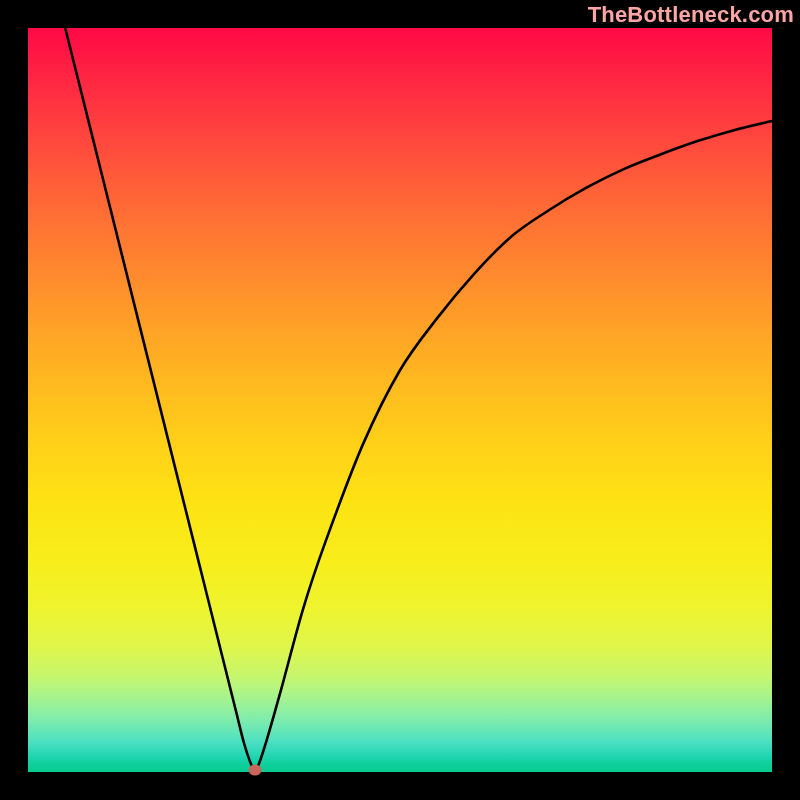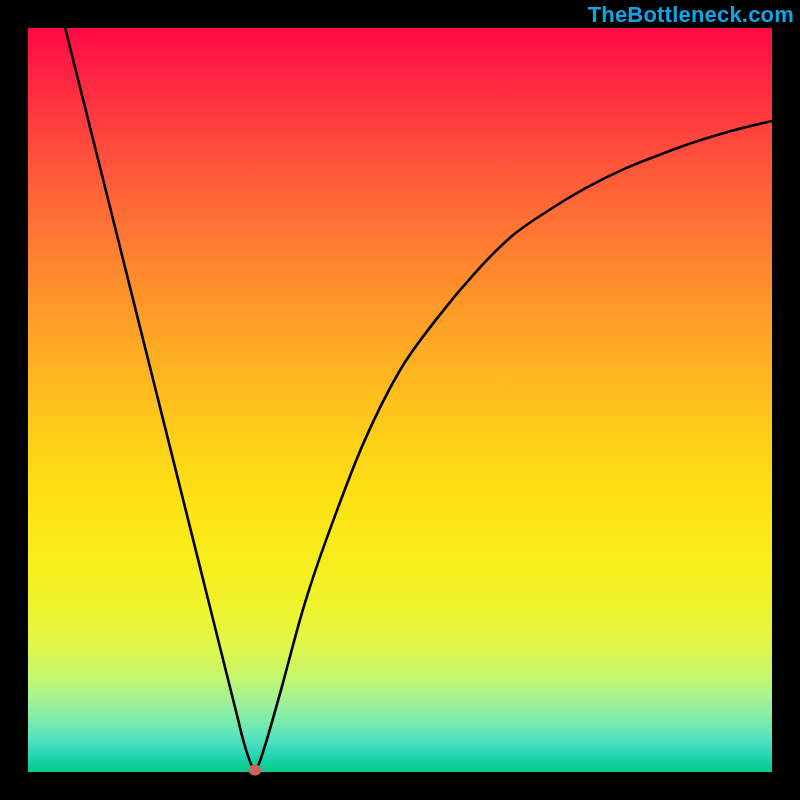--- a/index.html
+++ b/index.html
@@ -14,21 +14,21 @@
   .stage {
     position: relative;
     width: 800px;
     height: 800px;
     background: #000;
   }
   .watermark {
     position: absolute;
     top: 2px;
     right: 6px;
-    color: #0ea5e9;
+    color: #fca5a5;
     font-size: 22px;
     font-weight: 600;
     letter-spacing: 0.2px;
     user-select: none;
   }
   .plot {
     position: absolute;
     left: 28px;
     top: 28px;
     width: 744px;

